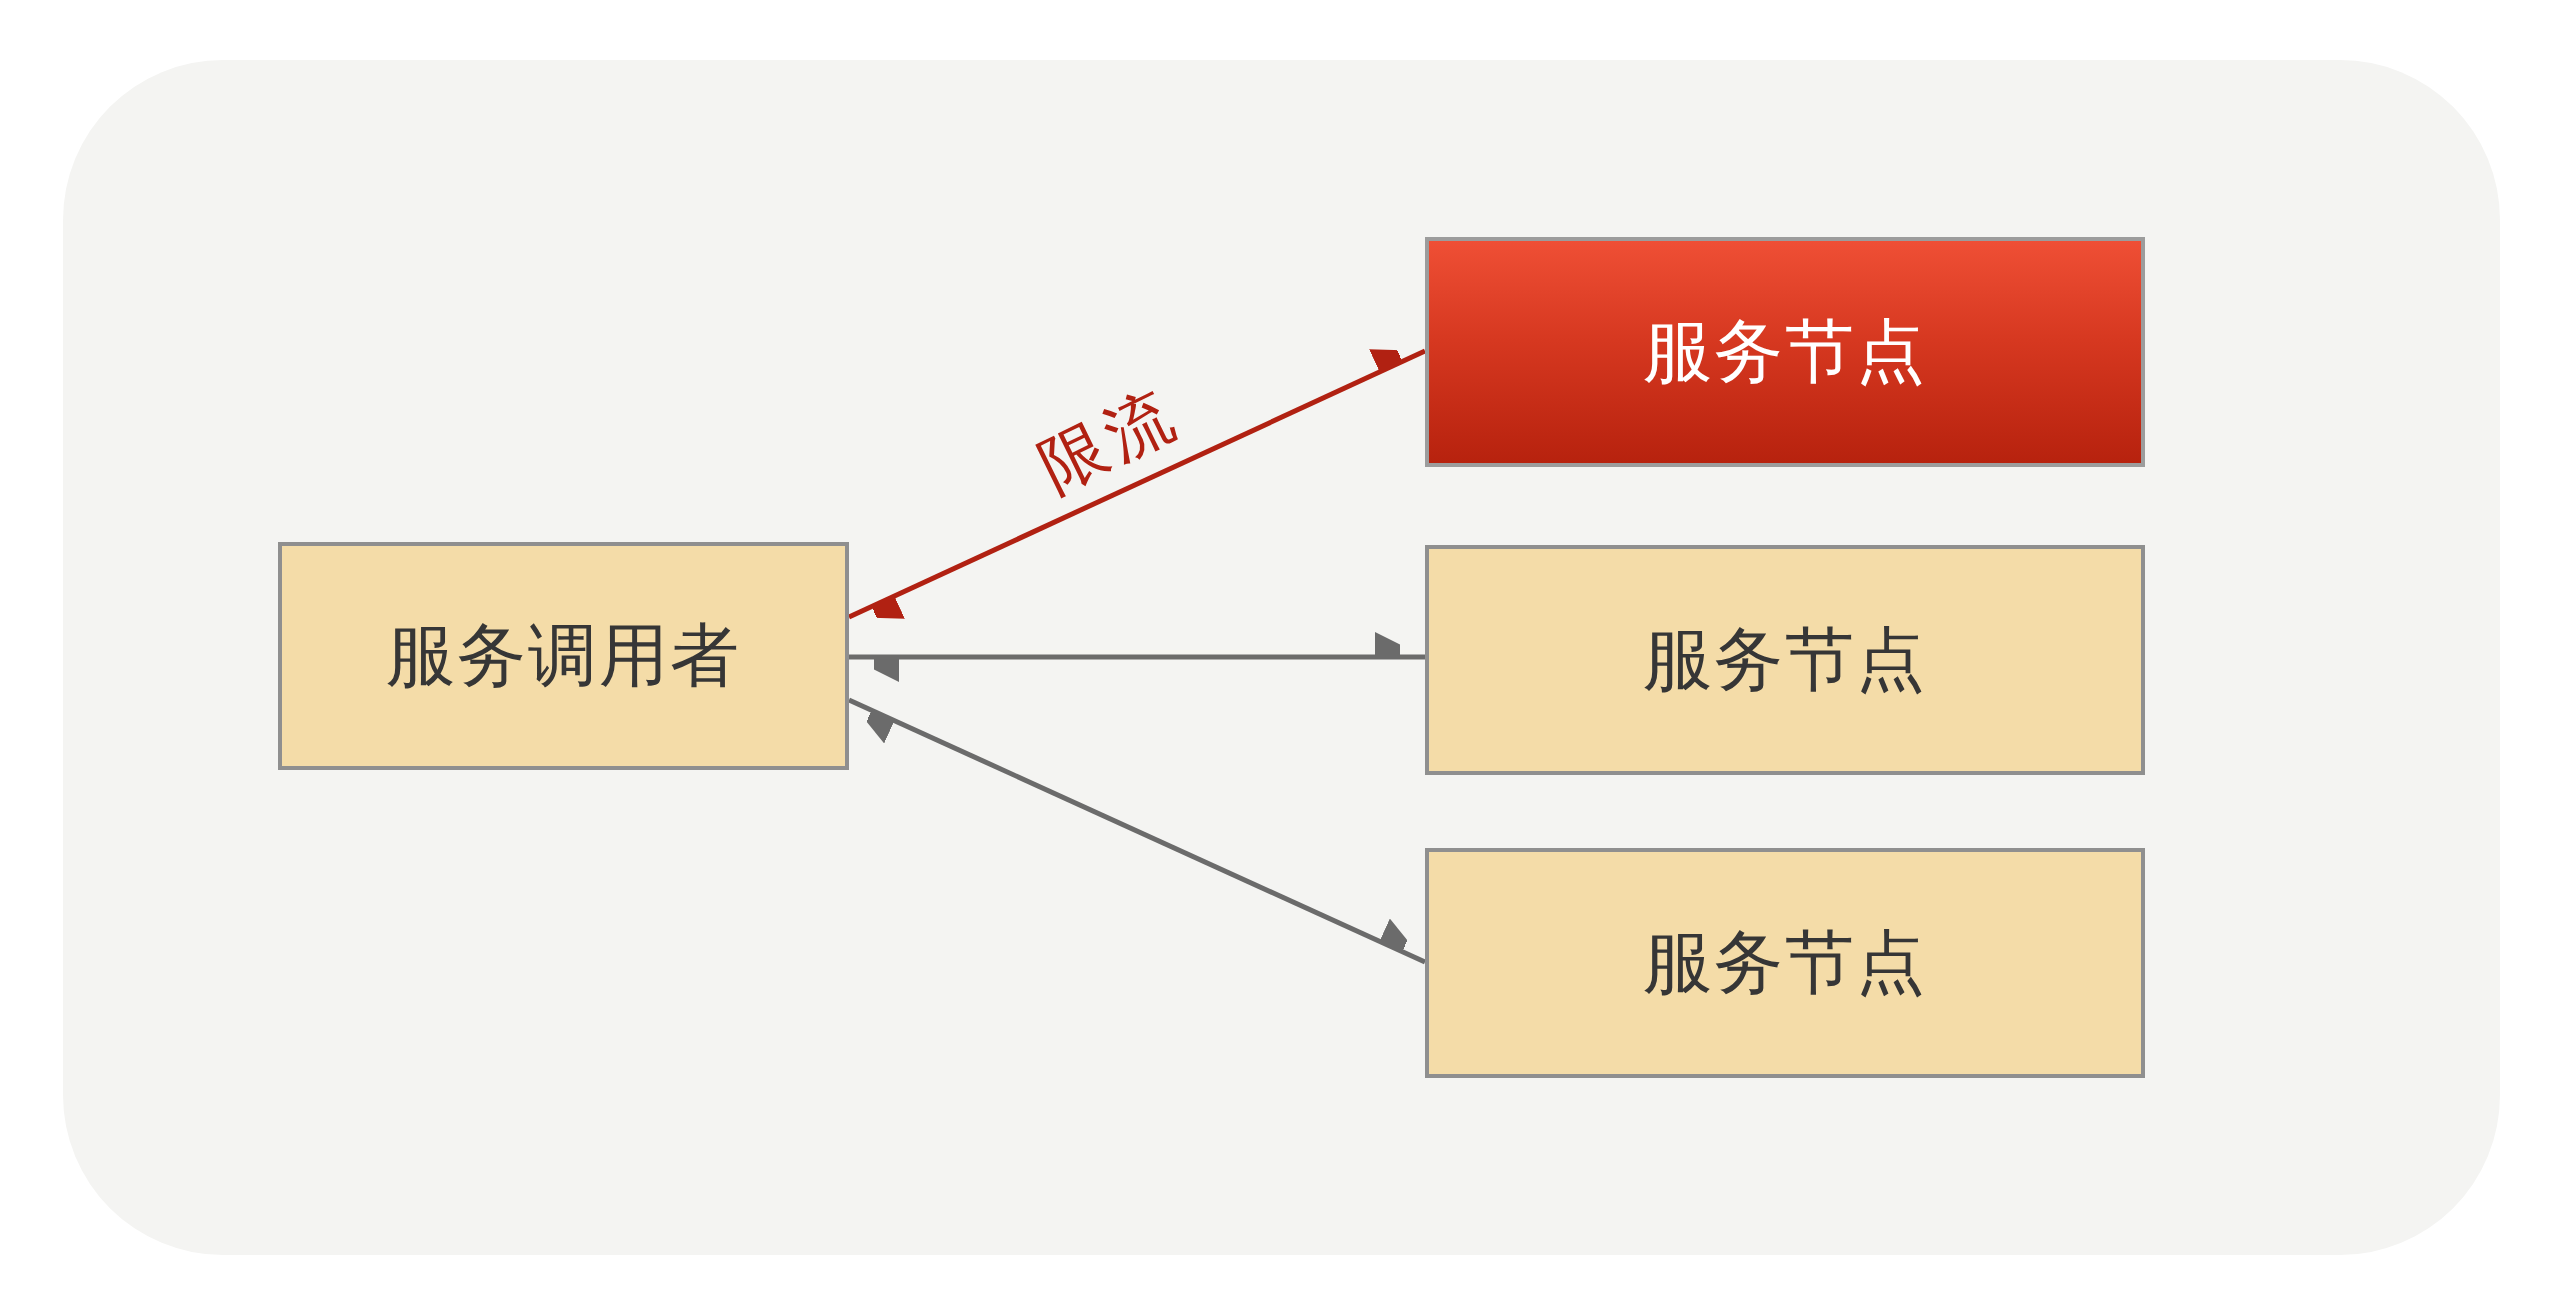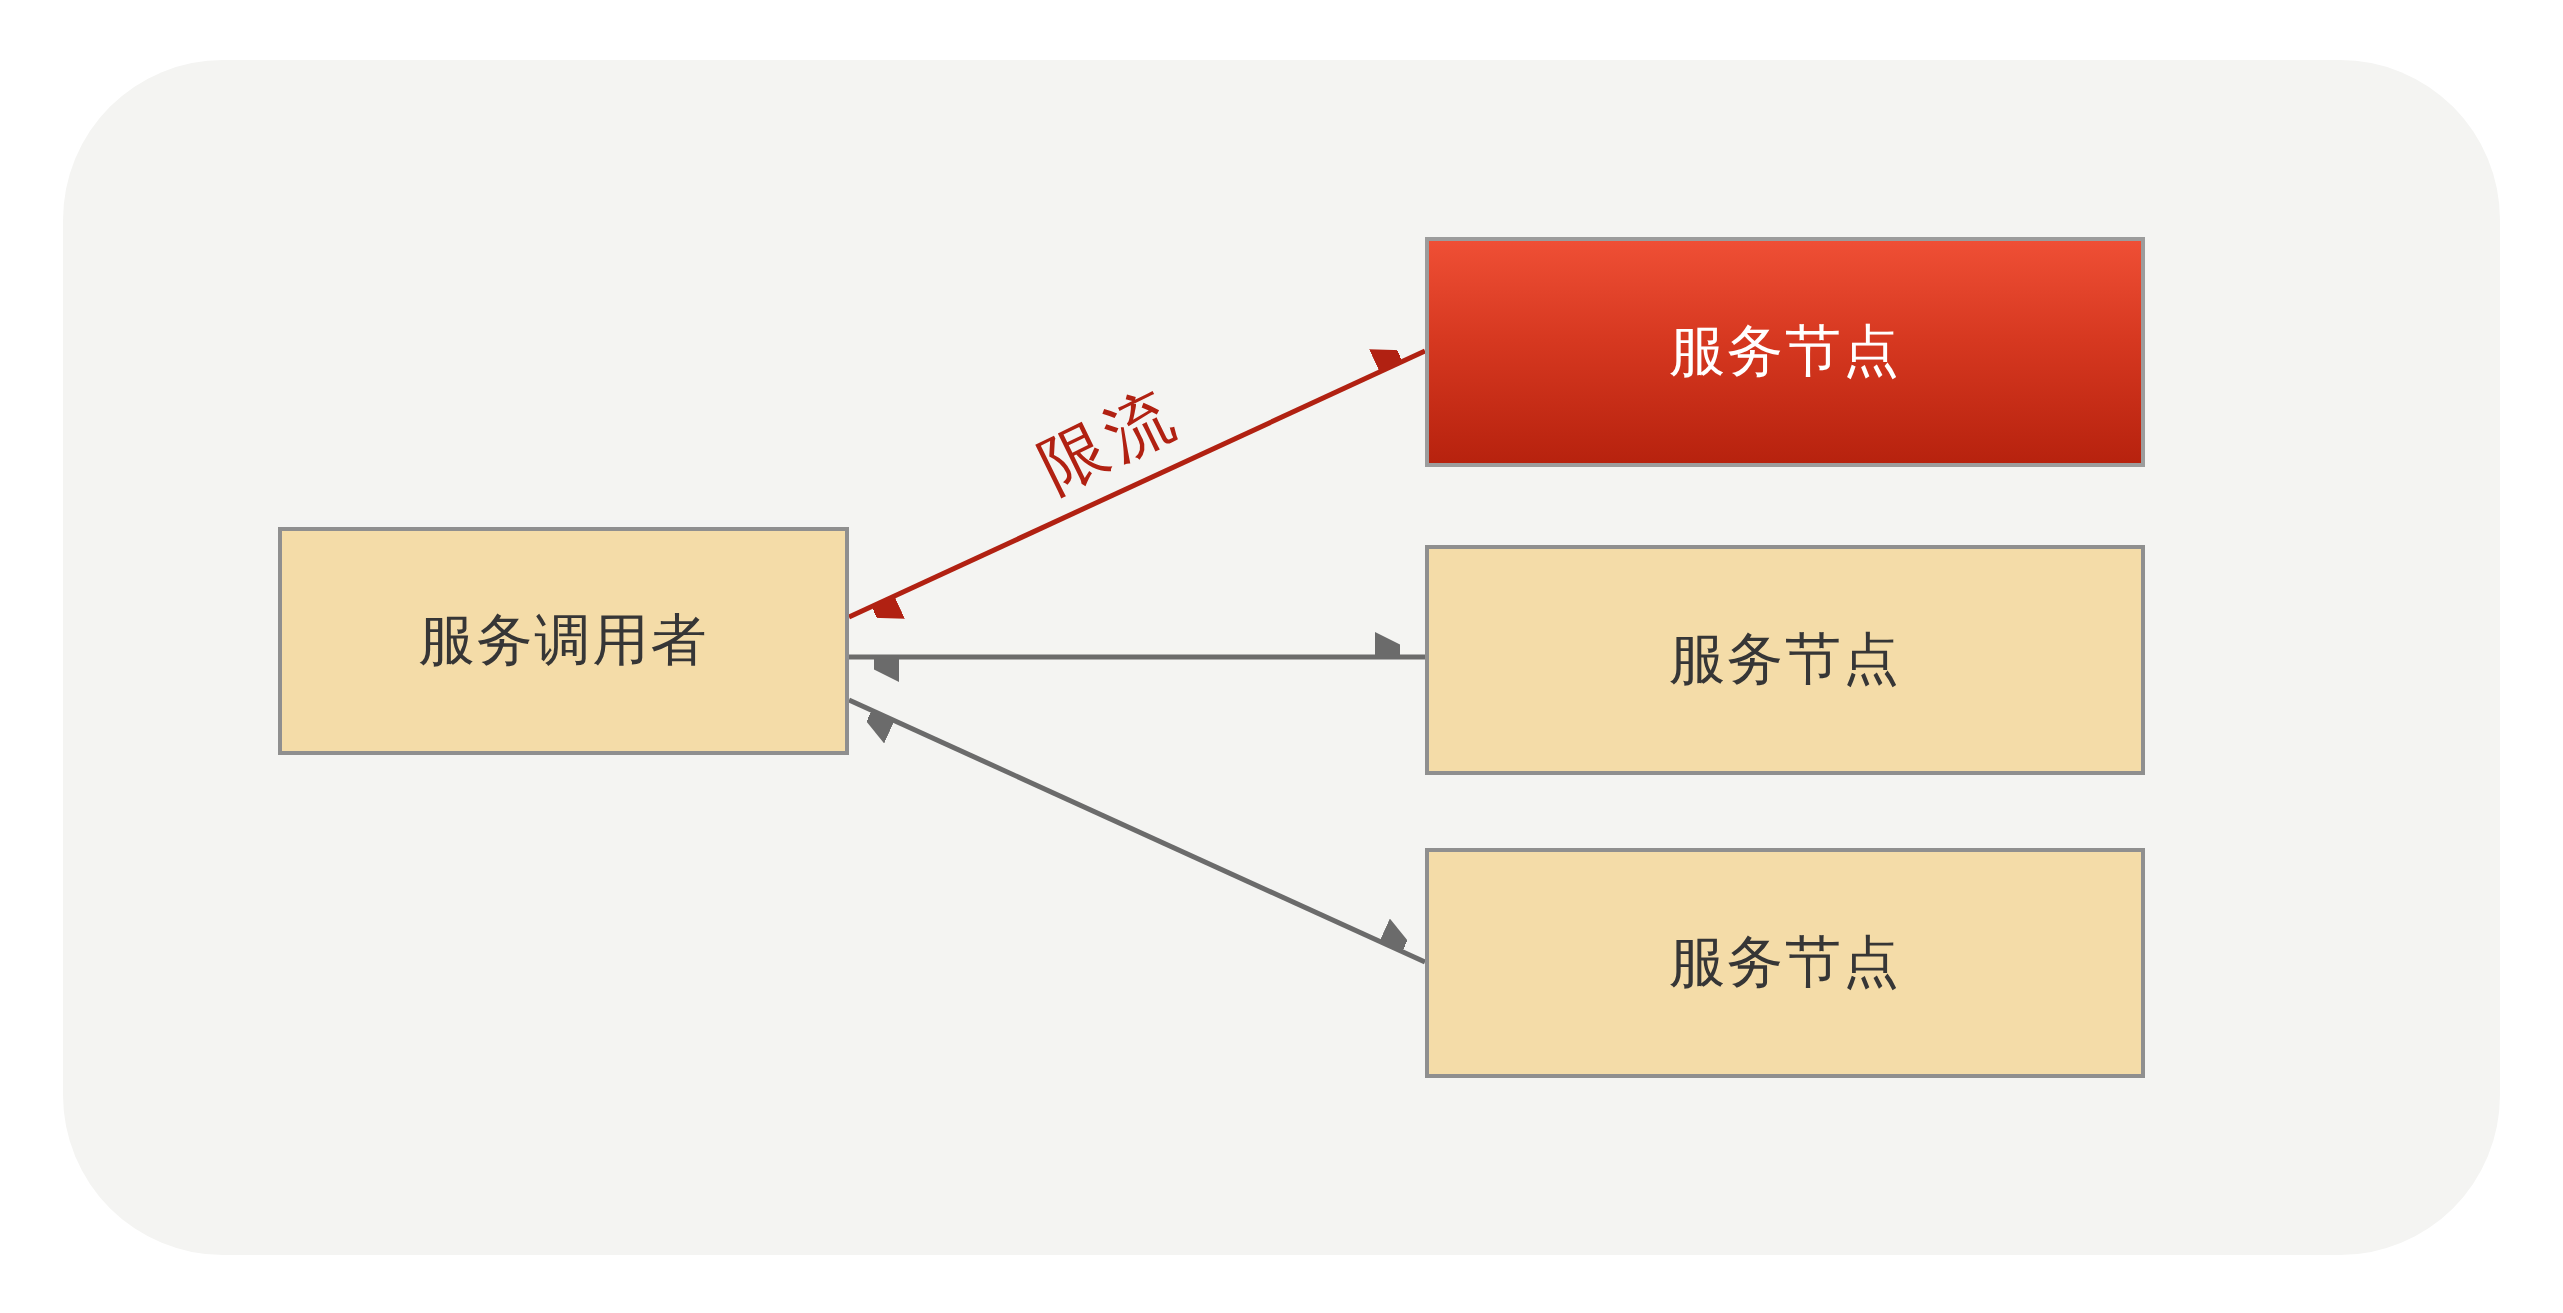--- a/index.html
+++ b/index.html
@@ -24,35 +24,35 @@
     background: #f4f4f2;
     border-radius: 160px;
   }
   .node {
     position: absolute;
     box-sizing: border-box;
     border: 4px solid #8f8f8f;
     display: flex;
     align-items: center;
     justify-content: center;
-    font-size: 56px;
+    font-size: 69px;
     color: #363636;
     letter-spacing: 2px;
   }
   .node--tan {
     background: #f4dca8;
   }
   .node--red {
     background: linear-gradient(180deg, #ef4f35 0%, #d63820 45%, #b7220e 100%);
     border-color: #9c9c9c;
     color: #ffffff;
   }
   .node--caller {
     left: 278px;
-    top: 527px;
+    top: 542px;
     width: 571px;
     height: 228px;
   }
   .node--n1 {
     left: 1425px;
     top: 237px;
     width: 720px;
     height: 230px;
   }
   .node--n2 {

